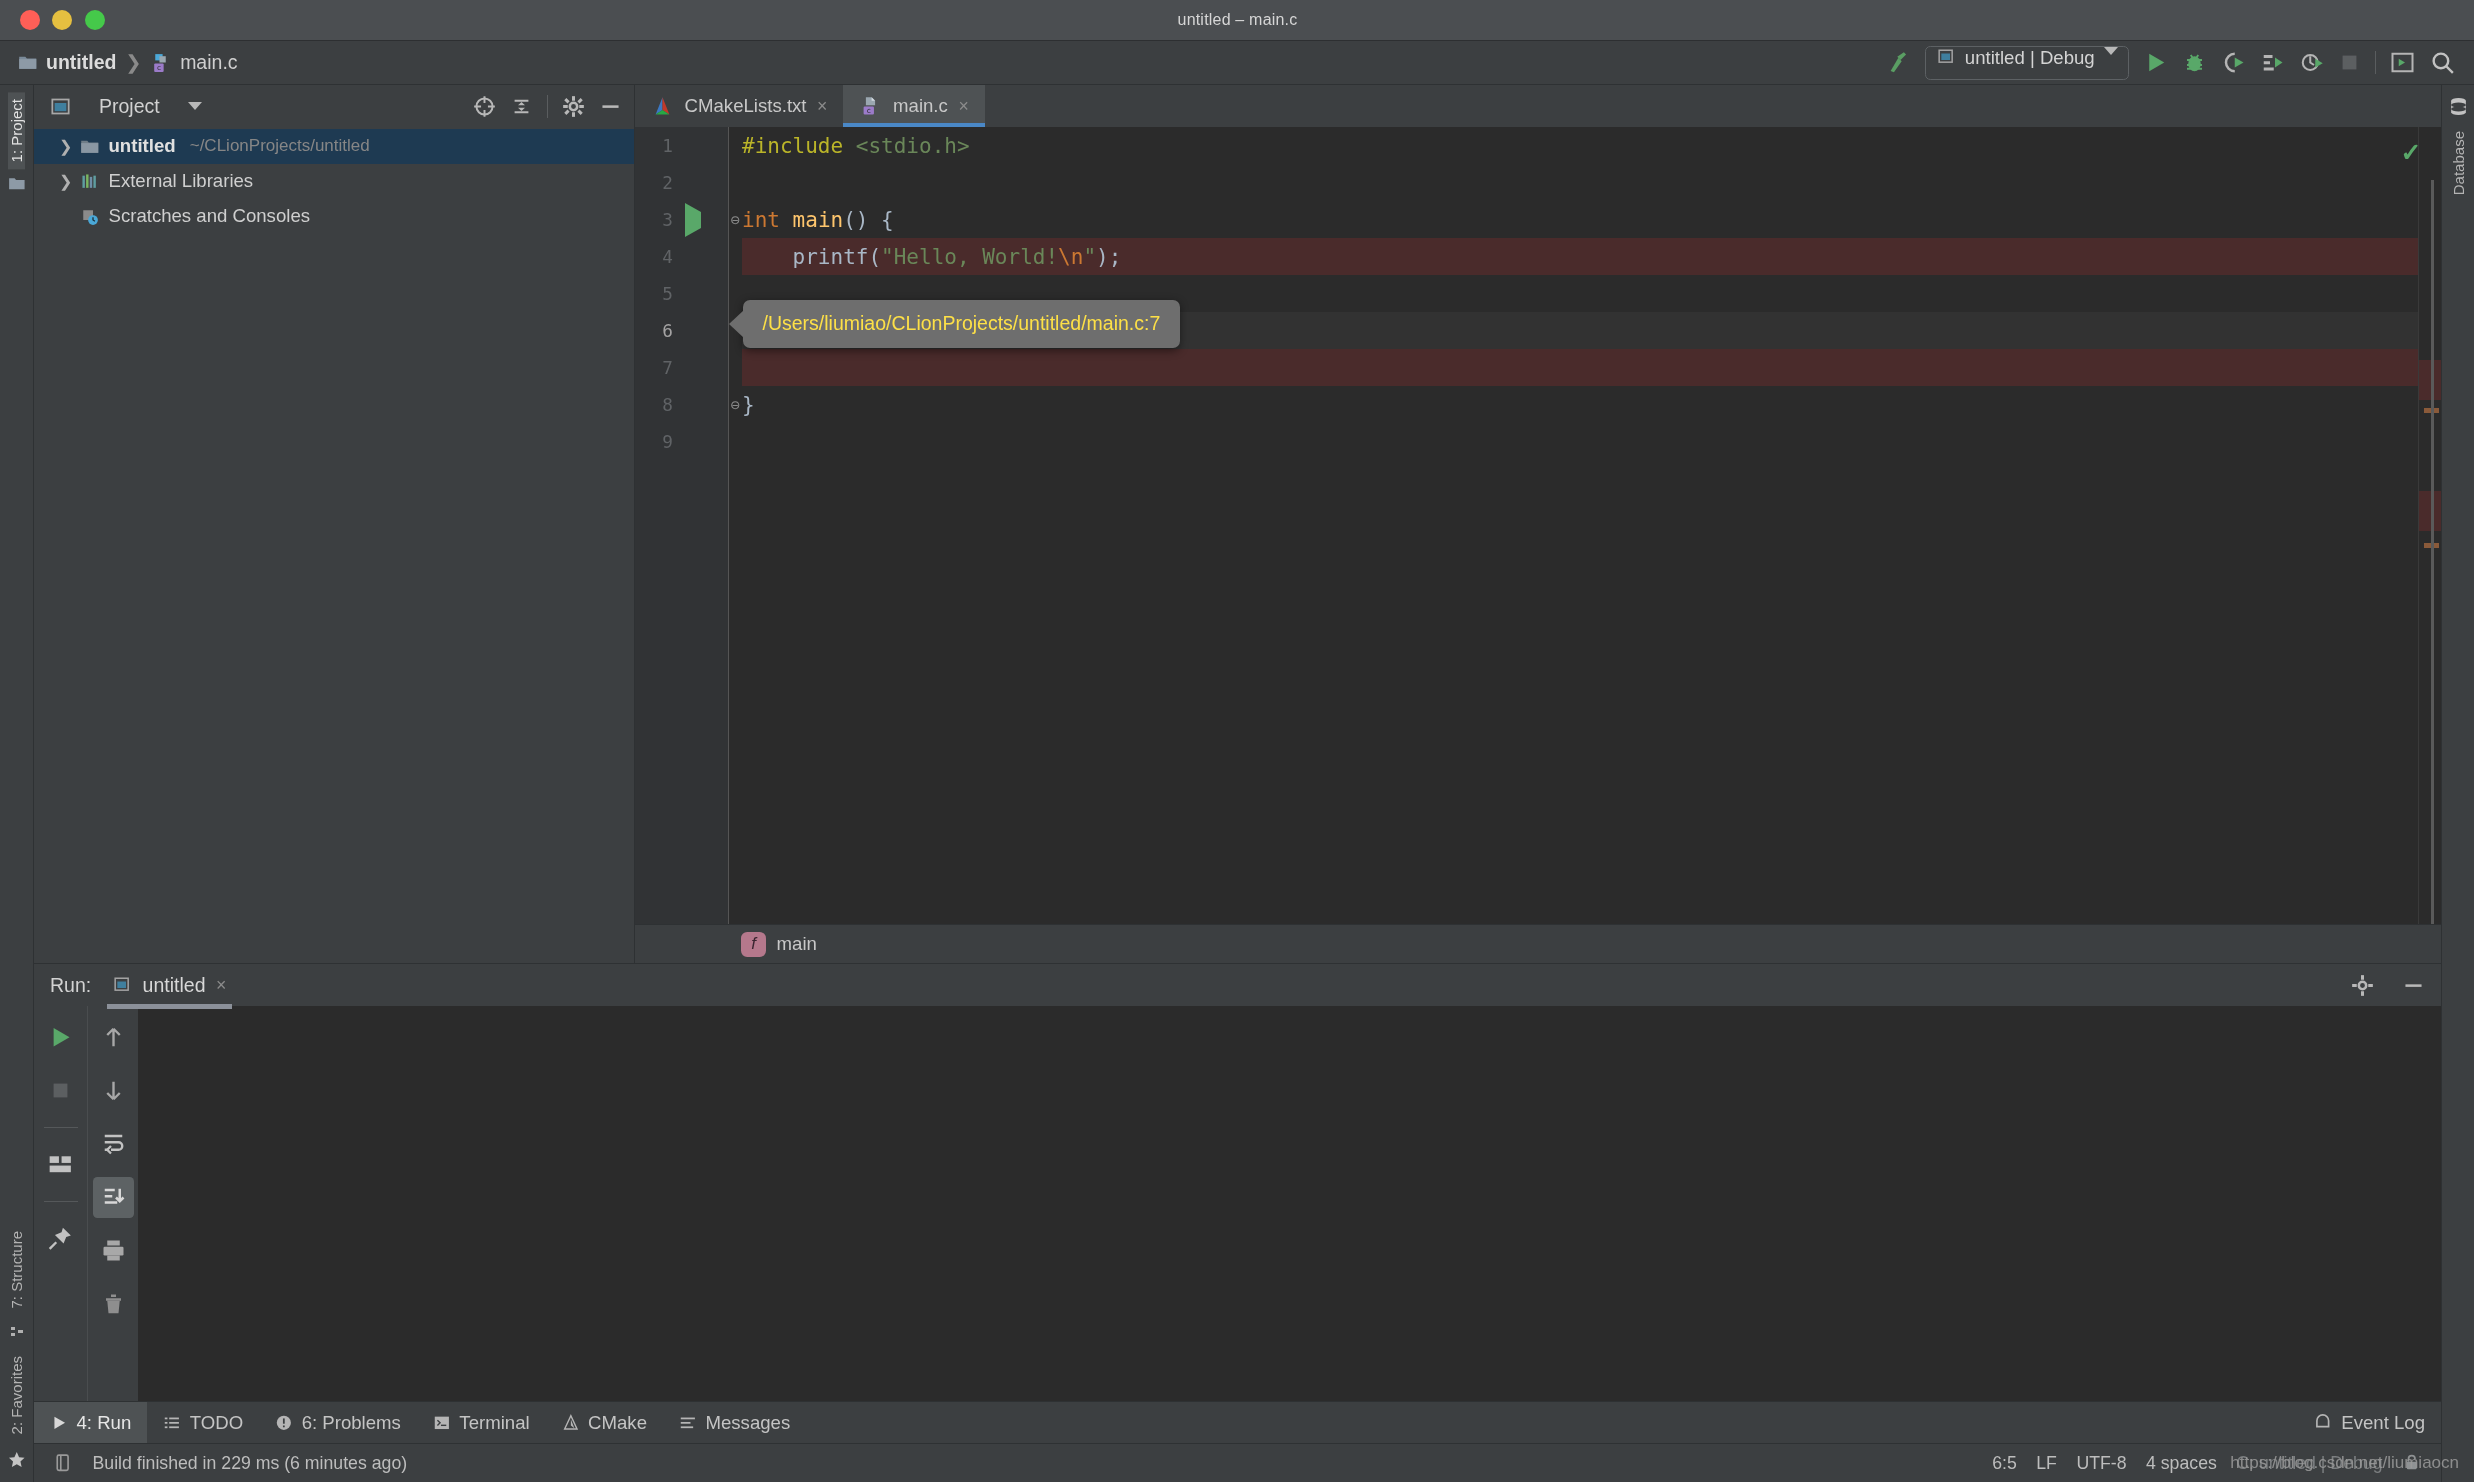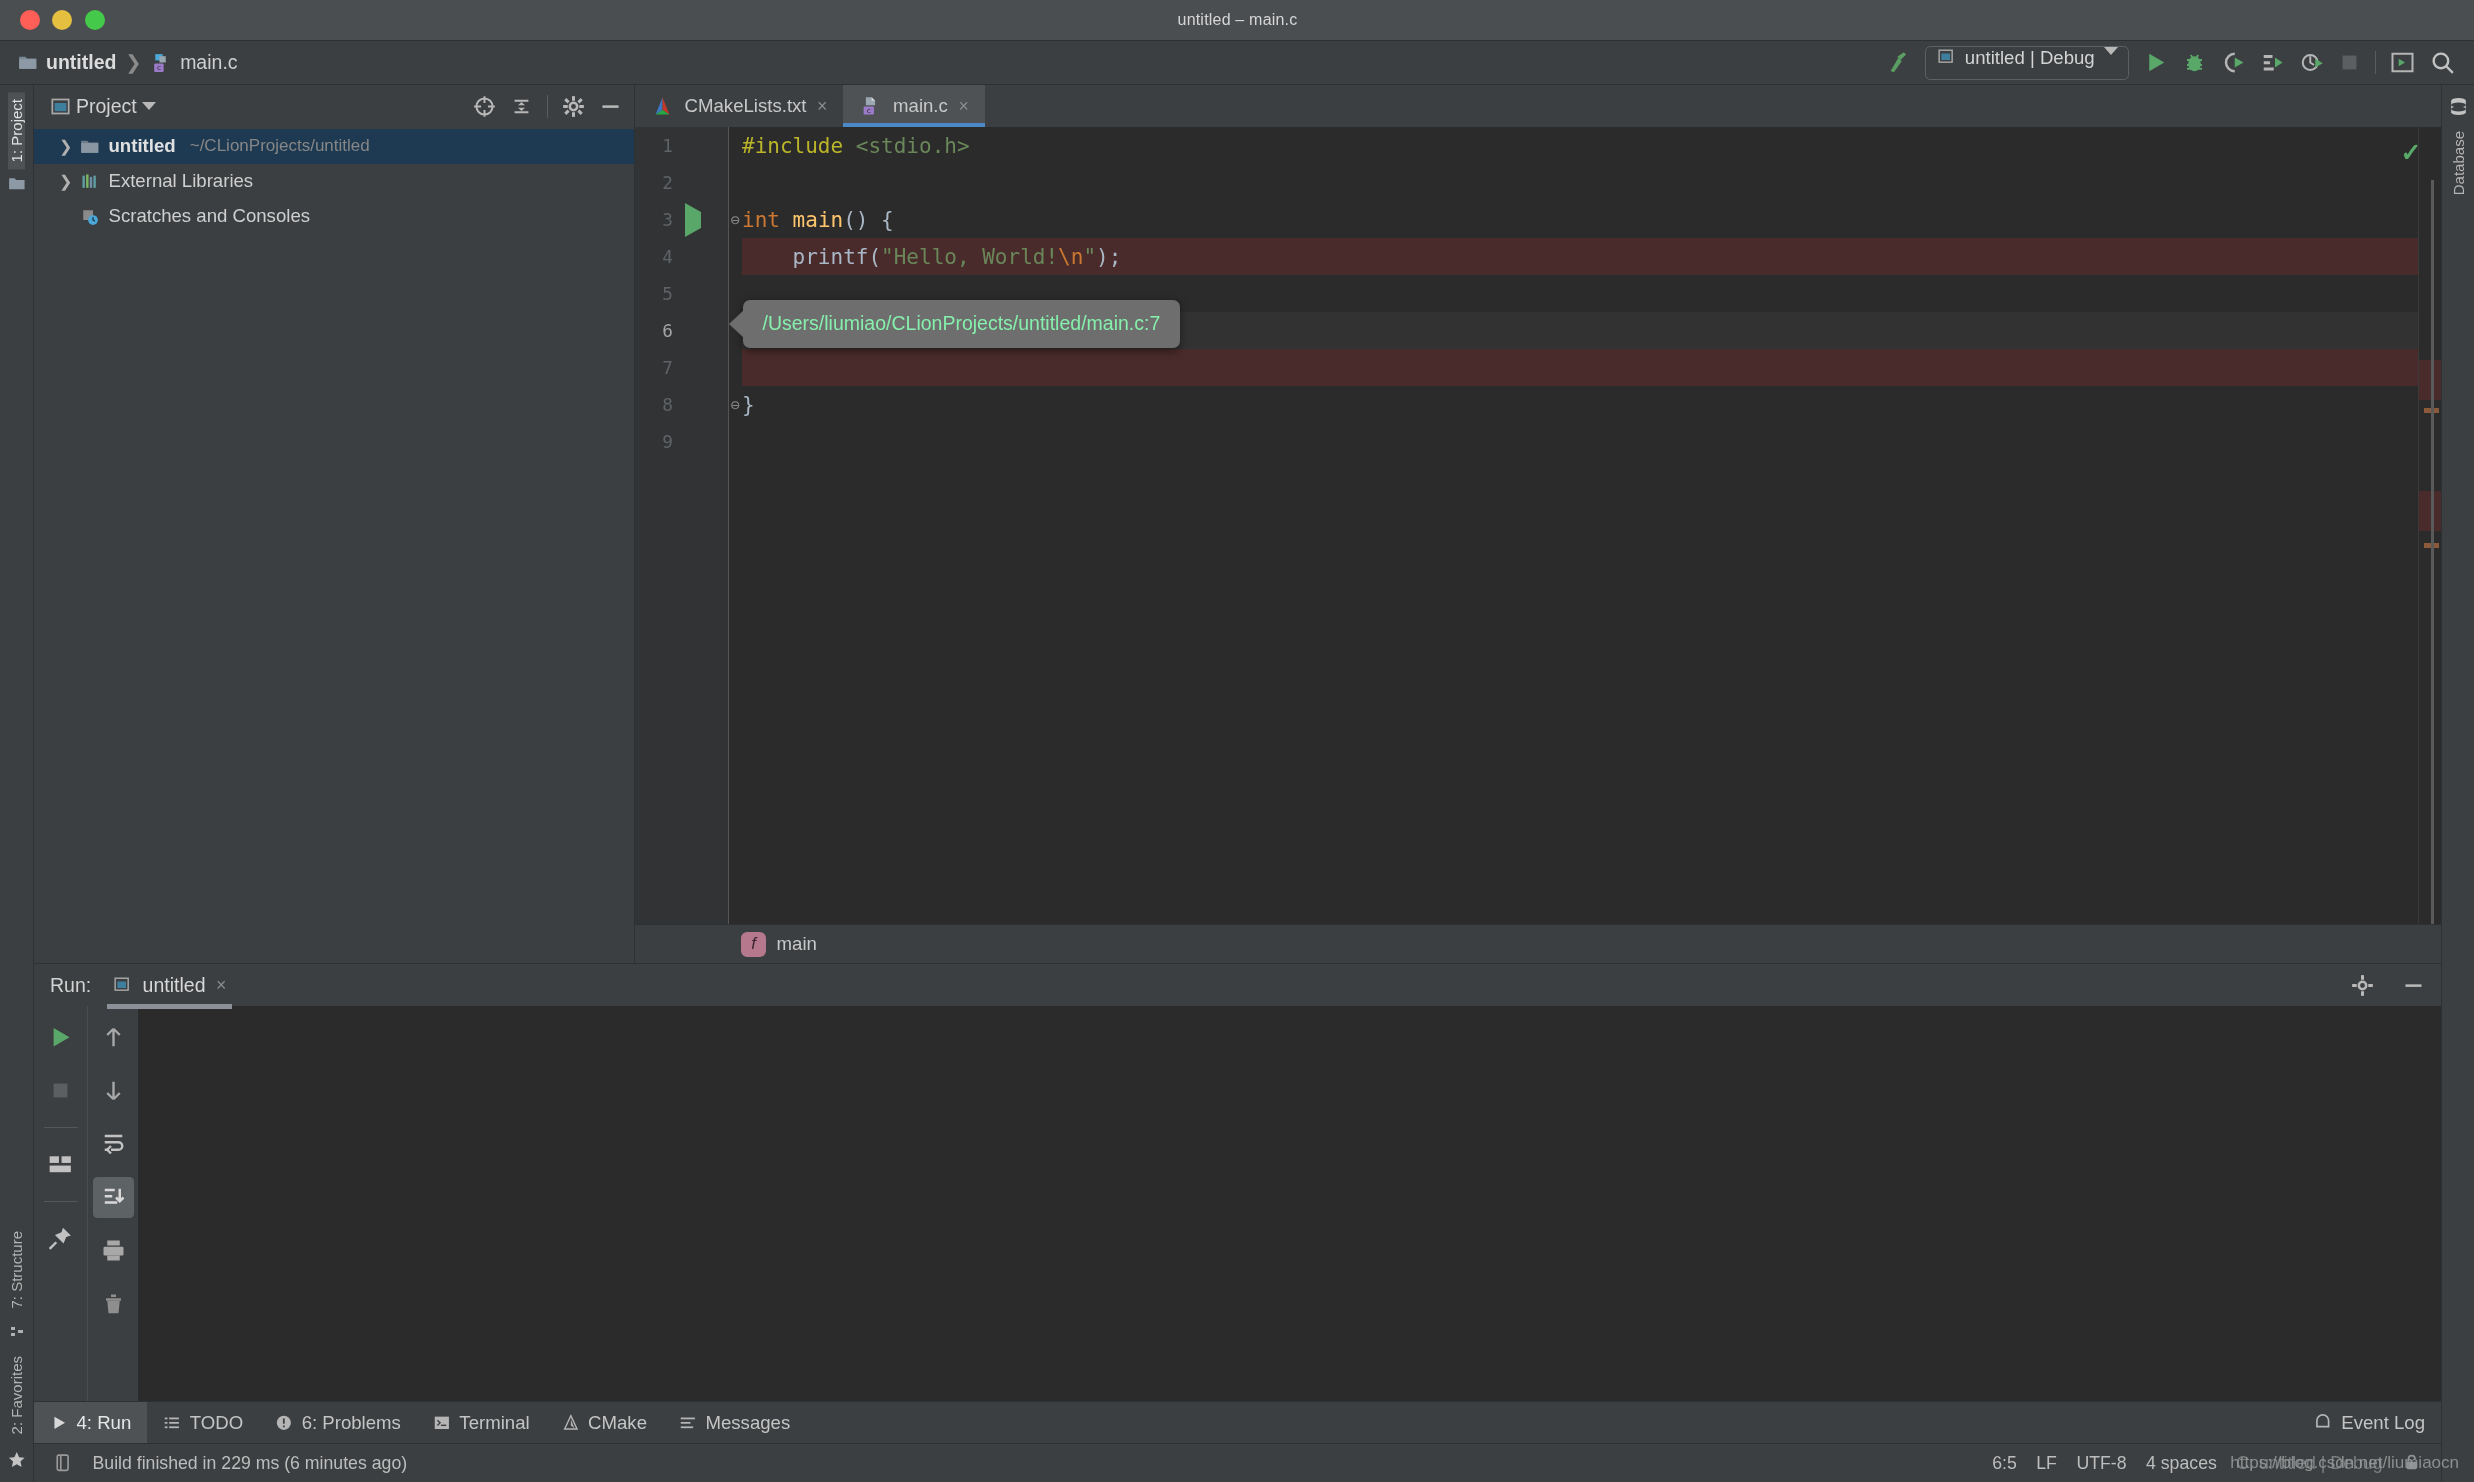--- a/index.html
+++ b/index.html
@@ -67,21 +67,21 @@
     width: 34px; background: #3c3f41; flex: 0 0 34px;
     display: flex; flex-direction: column; align-items: center; padding-top: 10.6px;
     border-left: 0.9px solid #2e3133;
   }
 
   .center { flex: 1 1 auto; display: flex; flex-direction: column; min-width: 0; }
   .upper { flex: 1 1 auto; display: flex; min-height: 0; }
 
   
   .project-tw { width: 601px; flex: 0 0 601px; background: #3c3f41; display: flex; flex-direction: column; border-right: 0.9px solid #2e3133; }
-  .tw-header { height: 42px; display: flex; align-items: center; padding: 0 12.4px 0 16px; gap: 5px; }
+  .tw-header { height: 42px; display: flex; align-items: center; padding: 0 12.4px 0 16px; gap: 28px; }
   .tw-title { font-size: 19.5px; color: #d2d2d2; }
   .tw-hdr-spacer { flex: 1 1 auto; }
   .tw-icons { display: flex; align-items: center; gap: 14px; }
   .vsep { width: 0.9px; height: 23px; background: #5a5d5f; }
 
   .tree { flex: 1 1 auto; padding-top: 1.8px; }
   .trow { height: 35px; display: flex; align-items: center; gap: 8.8px; padding-left: 25px; font-size: 18.6px; color: #cfcfcf; }
   .trow.sel { background: #1e3a52; }
   .chev { width: 12.4px; display: inline-block; color: #b0b0b0; font-size: 16px; }
   .tpath { color: #868686; font-size: 17px; margin-left: 5.3px; }
@@ -120,21 +120,21 @@
 
   .markerbar { width: 23px; flex: 0 0 23px; background: #2b2b2b; position: relative; border-left: 0.9px solid #3a3a3a; }
   .mk { position: absolute; left: 0; right: 0; }
   .mk.err { background: #4a2b2b; }
   .mk.stripe { height: 5.3px; background: #8a5a3a; left: 5.3px; right: 1.8px; }
   .vscroll { position: absolute; top: 53px; bottom: 0; right: 7px; width: 2.7px; background: #5a5a5a; }
   .okcheck { position: absolute; top: 10.6px; right: 19.5px; color: #59a869; font-size: 25px; font-weight: bold; }
 
   
   .tooltip {
-    position: absolute; background: #6e6e6e; color: #86efac;
+    position: absolute; background: #6e6e6e; color: #fde047;
     font-size: 19.5px; padding: 12.4px 19.5px; border-radius: 7px;
     box-shadow: 0 2.7px 8.8px rgba(0,0,0,.45); white-space: nowrap; z-index: 50;
   }
   .tooltip::before {
     content: ""; position: absolute; left: -14px; top: 50%; transform: translateY(-50%);
     border-top: 14px solid transparent; border-bottom: 14px solid transparent;
     border-right: 15px solid #6e6e6e;
   }
 
   

